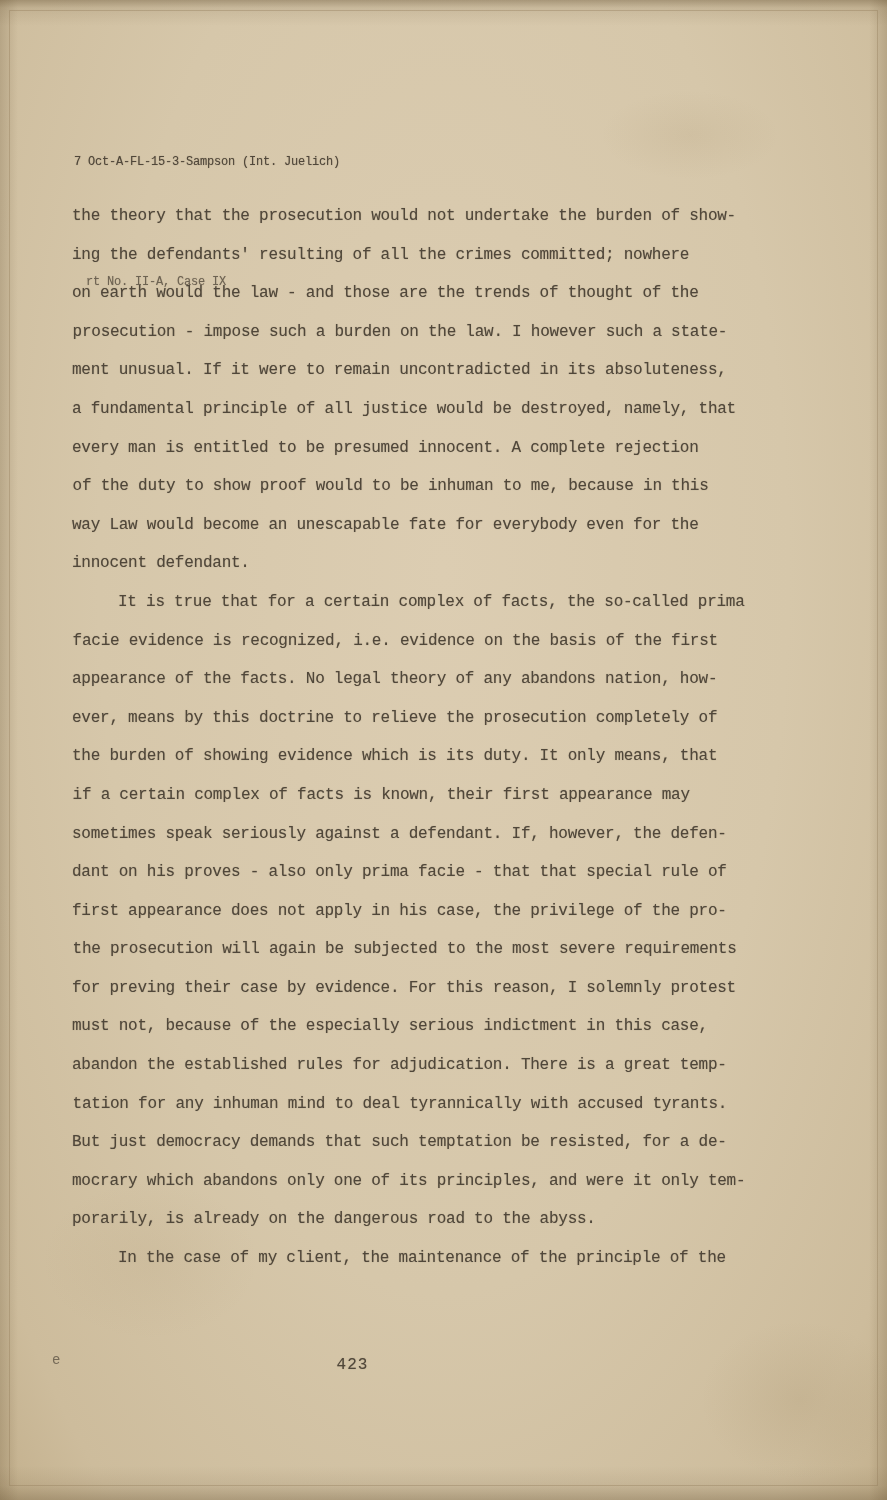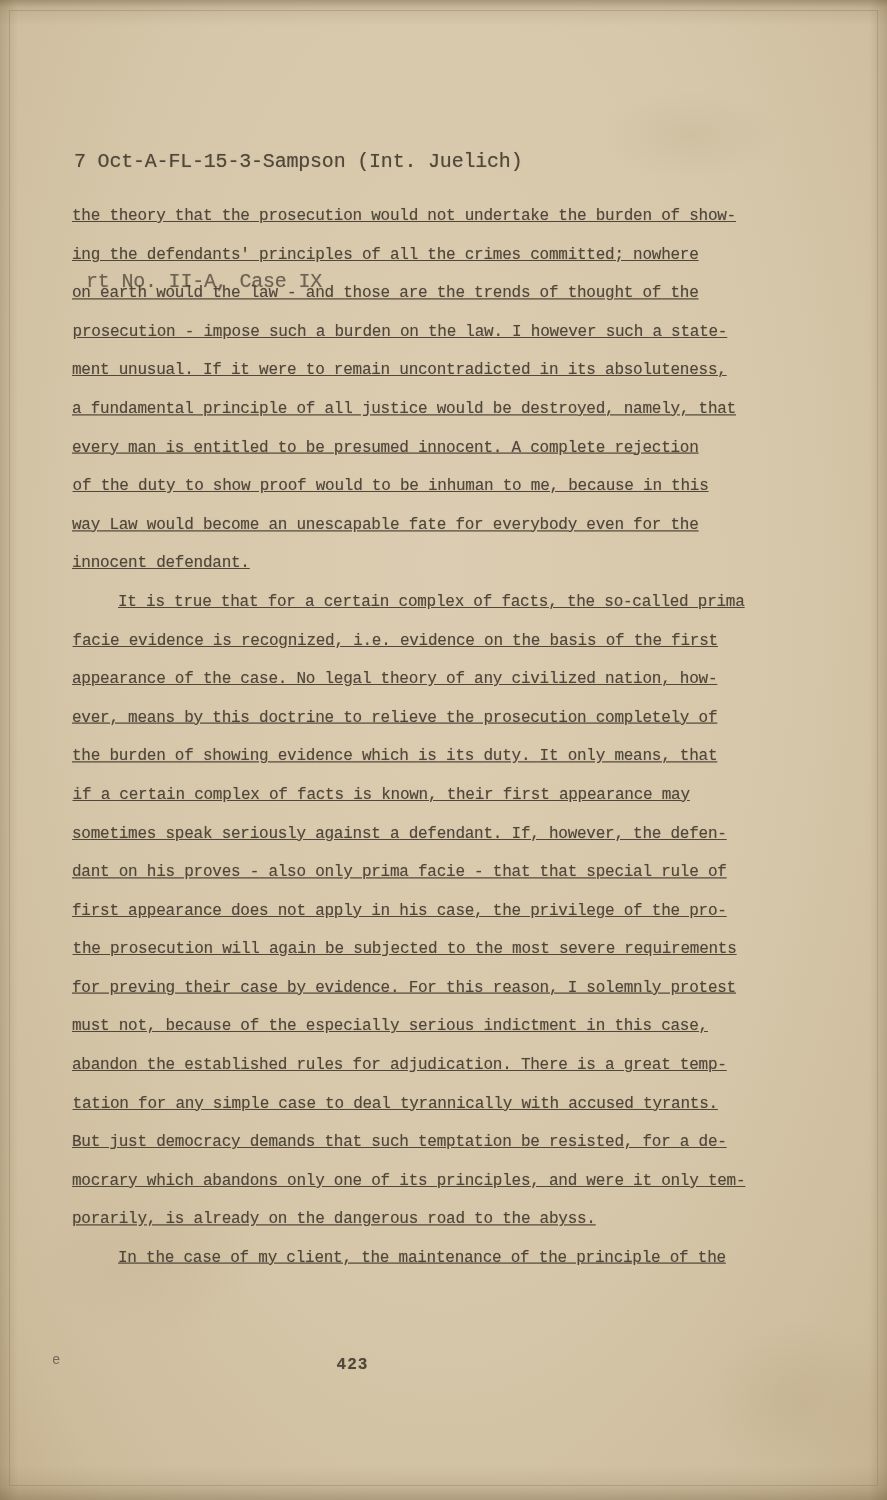--- a/index.html
+++ b/index.html
@@ -33,21 +33,21 @@
   .paper-edge {
     position: absolute;
     inset: 10px 9px 14px 9px;
     border: 1px solid rgba(140,118,84,0.35);
     pointer-events: none;
   }
   .header {
     position: absolute;
     left: 74px;
     top: 62px;
-    font-size: 20px;
+    font-size: 12px;
     letter-spacing: -0.2px;
     line-height: 40px;
     white-space: pre;
     text-shadow: 0 0 1px rgba(70,60,45,0.45);
   }
   .header .line2 {
     opacity: 0.78;
     padding-left: 12px;
   }
   .body-text {
@@ -56,21 +56,20 @@
     top: 197px;
     width: 720px;
     font-size: 16px;
     letter-spacing: -0.25px;
     line-height: 38.6px;
     text-shadow: 0 0 1px rgba(70,60,45,0.40);
   }
   .body-text .line {
     white-space: pre;
     min-height: 38.6px;
-    text-decoration: underline;
   }
   .body-text .line.indent {
     padding-left: 46px;
   }
   
   .body-text .line:nth-child(3n)  { transform: translateY(0.4px); }
   .body-text .line:nth-child(4n)  { transform: translateX(0.6px); }
   .body-text .line:nth-child(7n)  { transform: translateY(-0.4px); }
   .footer-mark {
     position: absolute;
@@ -81,21 +80,20 @@
   }
   .page-number {
     position: absolute;
     left: 0;
     top: 1356px;
     width: 705px;
     text-align: center;
     font-size: 16px;
     letter-spacing: 1px;
     text-shadow: 0 0 1px rgba(70,60,45,0.40);
-    font-weight: bold;
   }
   
   .stain {
     position: absolute;
     border-radius: 50%;
     pointer-events: none;
   }
   .stain.s1 { left: 600px; top: 90px;  width: 180px; height: 90px;  background: radial-gradient(ellipse, rgba(150,125,85,0.10), rgba(150,125,85,0) 70%); }
   .stain.s2 { left: 40px;  top: 1180px; width: 220px; height: 160px; background: radial-gradient(ellipse, rgba(150,125,85,0.08), rgba(150,125,85,0) 70%); }
   .stain.s3 { left: 700px; top: 1320px; width: 200px; height: 160px; background: radial-gradient(ellipse, rgba(140,115,75,0.12), rgba(140,115,75,0) 70%); }
@@ -109,43 +107,43 @@
   <div class="stain s2"></div>
   <div class="stain s3"></div>
 
   <div class="header">
     <div class="line1">7 Oct-A-FL-15-3-Sampson (Int. Juelich)</div>
     <div class="line2">rt No. II-A, Case IX</div>
   </div>
 
   <div class="body-text">
       <div class="line">the theory that the prosecution would not undertake the burden of show-</div>
-      <div class="line">ing the defendants' principles of all the crimes committed; nowhere</div>
+      <div class="line">ing the defendants' resulting of all the crimes committed; nowhere</div>
       <div class="line">on earth would the law - and those are the trends of thought of the</div>
       <div class="line">prosecution - impose such a burden on the law. I however such a state-</div>
       <div class="line">ment unusual. If it were to remain uncontradicted in its absoluteness,</div>
       <div class="line">a fundamental principle of all justice would be destroyed, namely, that</div>
       <div class="line">every man is entitled to be presumed innocent. A complete rejection</div>
       <div class="line">of the duty to show proof would to be inhuman to me, because in this</div>
       <div class="line">way Law would become an unescapable fate for everybody even for the</div>
       <div class="line">innocent defendant.</div>
       <div class="line indent">It is true that for a certain complex of facts, the so-called prima</div>
       <div class="line">facie evidence is recognized, i.e. evidence on the basis of the first</div>
-      <div class="line">appearance of the case. No legal theory of any civilized nation, how-</div>
+      <div class="line">appearance of the facts. No legal theory of any abandons nation, how-</div>
       <div class="line">ever, means by this doctrine to relieve the prosecution completely of</div>
       <div class="line">the burden of showing evidence which is its duty. It only means, that</div>
       <div class="line">if a certain complex of facts is known, their first appearance may</div>
       <div class="line">sometimes speak seriously against a defendant. If, however, the defen-</div>
       <div class="line">dant on his proves - also only prima facie - that that special rule of</div>
       <div class="line">first appearance does not apply in his case, the privilege of the pro-</div>
       <div class="line">the prosecution will again be subjected to the most severe requirements</div>
       <div class="line">for preving their case by evidence. For this reason, I solemnly protest</div>
       <div class="line">must not, because of the especially serious indictment in this case,</div>
       <div class="line">abandon the established rules for adjudication. There is a great temp-</div>
-      <div class="line">tation for any simple case to deal tyrannically with accused tyrants.</div>
+      <div class="line">tation for any inhuman mind to deal tyrannically with accused tyrants.</div>
       <div class="line">But just democracy demands that such temptation be resisted, for a de-</div>
       <div class="line">mocrary which abandons only one of its principles, and were it only tem-</div>
       <div class="line">porarily, is already on the dangerous road to the abyss.</div>
       <div class="line indent">In the case of my client, the maintenance of the principle of the</div>
     </div>
 
   <div class="footer-mark">e</div>
   <div class="page-number">423</div>
 </div>
 

